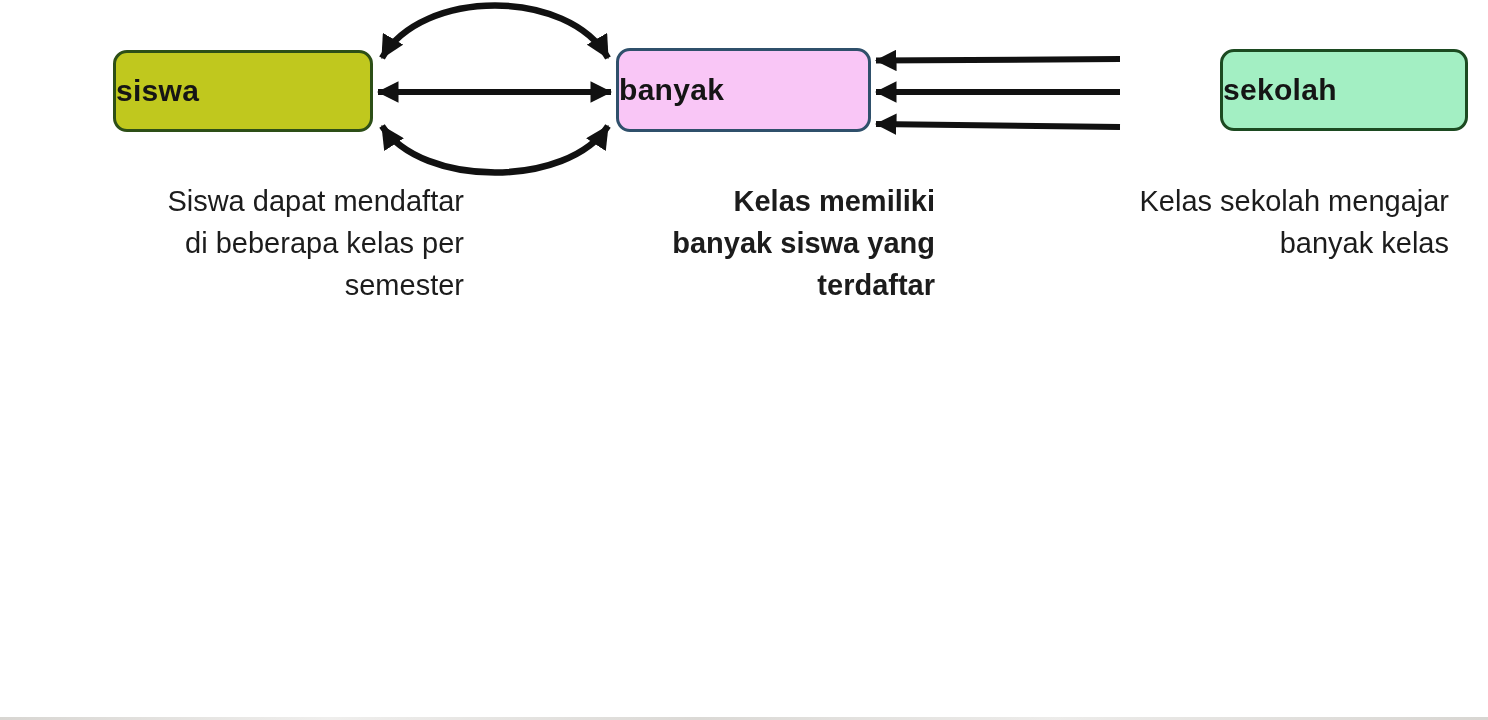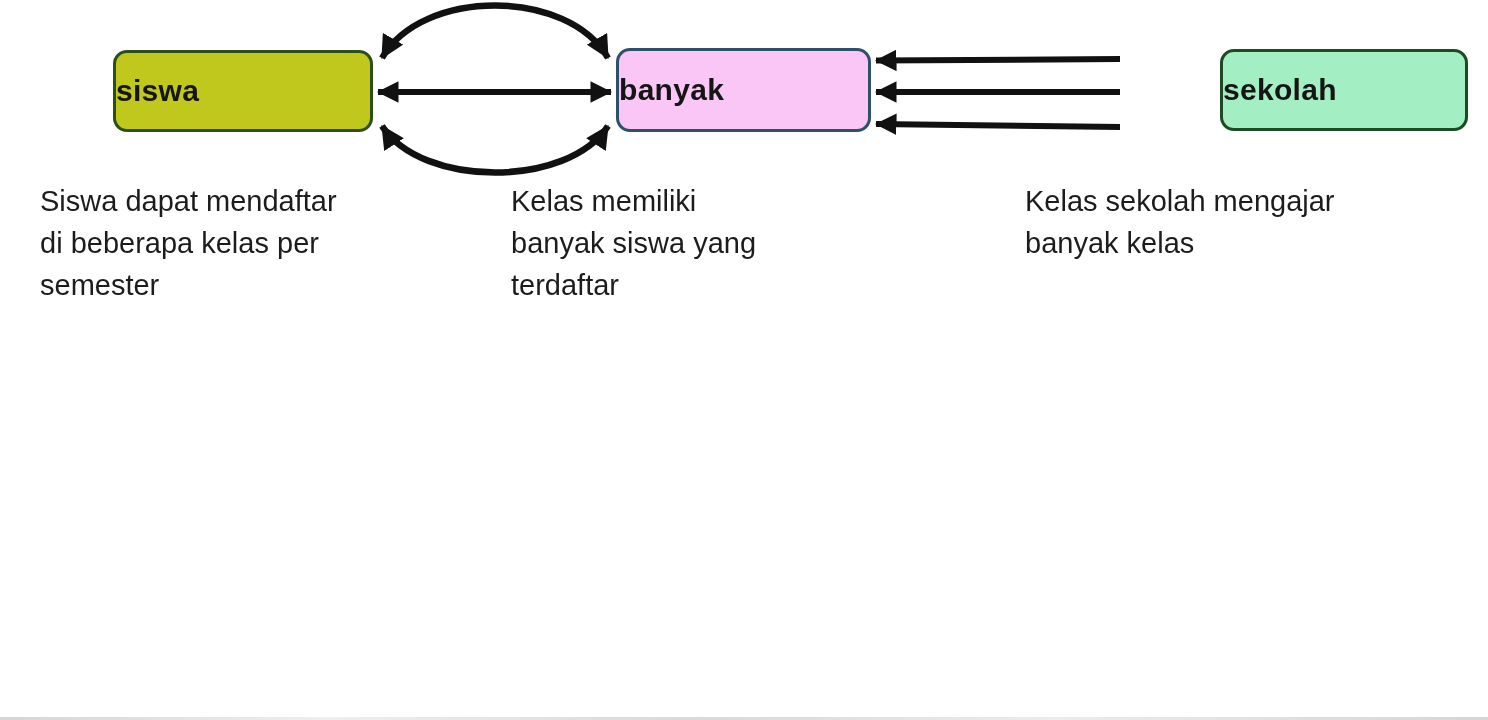--- a/index.html
+++ b/index.html
@@ -44,28 +44,28 @@
   .node-label {
     font-size: 30px;
     font-weight: 700;
     color: #151515;
     letter-spacing: 0.3px;
   }
   .caption {
     position: absolute;
     top: 180px;
     width: 424px;
-    text-align: left;
+    text-align: right;
     white-space: pre-line;
     font-size: 29px;
     line-height: 42px;
     color: #1c1c1c;
   }
   .caption-siswa   { left: 40px; }
-  .caption-kelas   { left: 511px; }
+  .caption-kelas   { left: 511px; font-weight: bold; }
   .caption-sekolah { left: 1025px; }
   .bottom-edge {
     position: absolute;
     left: 0;
     right: 0;
     bottom: 0;
     height: 3px;
     background: linear-gradient(90deg,
       rgba(125,118,105,0.30), rgba(125,118,105,0.12) 22%,
       rgba(125,118,105,0.28) 47%, rgba(125,118,105,0.14) 71%,

